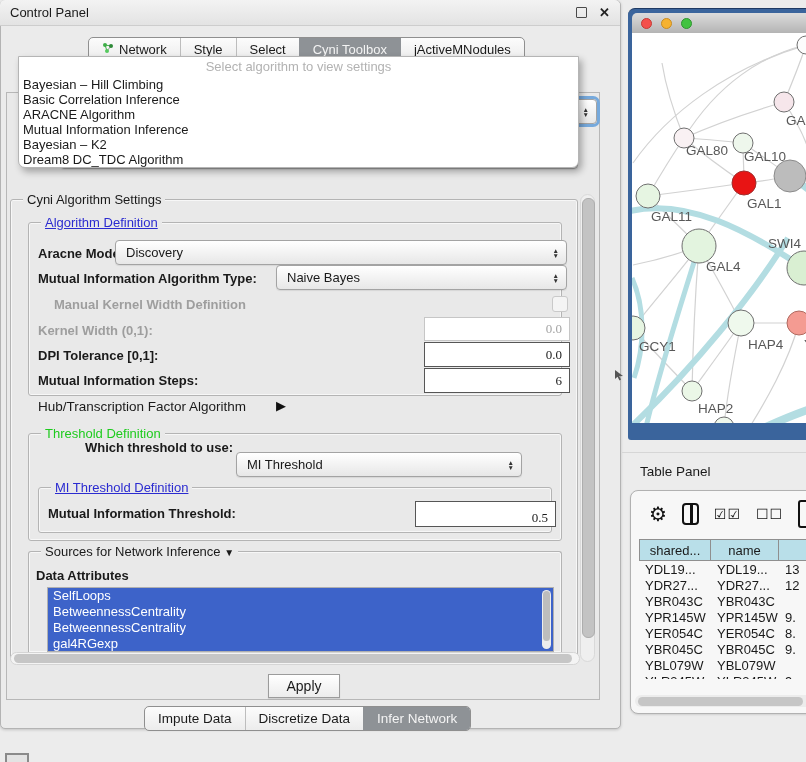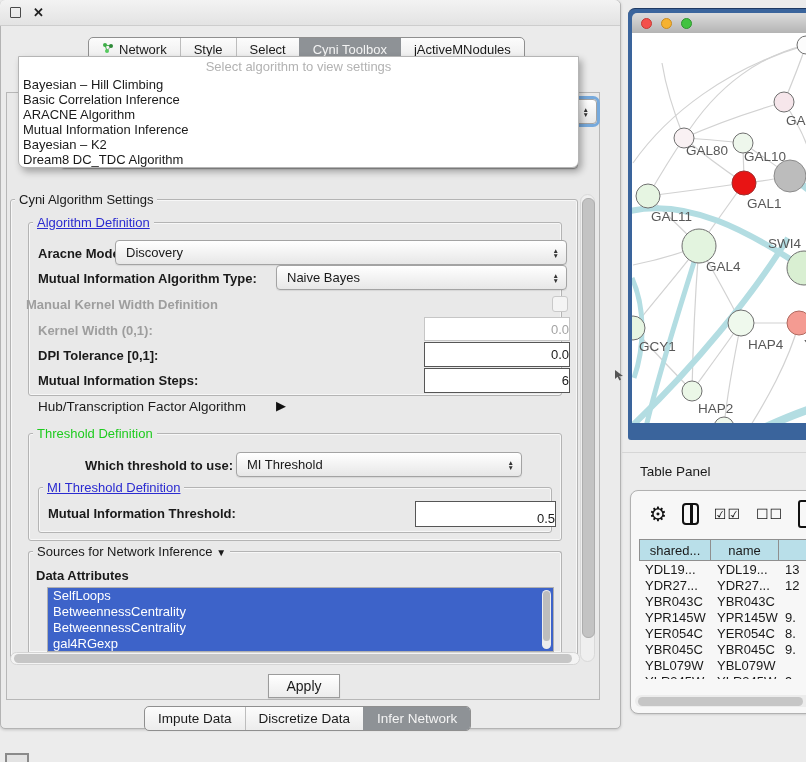--- a/index.html
+++ b/index.html
@@ -35,28 +35,28 @@
   
   .combo{position:absolute;height:25px;border:1px solid #a3a3a3;border-radius:4px;
       background:linear-gradient(#ffffff,#e7e7e7);display:flex;align-items:center;
       padding:0 24px 0 10px;box-sizing:border-box;font-size:13px;box-shadow:0 1px 1px rgba(0,0,0,.08);}
   .spin{position:absolute;right:7px;top:50%;transform:translateY(-50%);display:flex;
       flex-direction:column;font-size:6.5px;line-height:5.5px;color:#333;}
   .combo.focus{box-shadow:0 0 0 3px #76a9dc;}
 
   
   .field{position:absolute;background:#fff;border:1px solid #9c9c9c;box-sizing:border-box;
-      display:flex;align-items:center;justify-content:flex-end;padding:0 0;font-size:13px;}
+      display:flex;align-items:center;justify-content:flex-end;padding:0 7px;font-size:13px;font-family:Liberation Serif, serif;}
   .field.hard{border:1.5px solid #565656;}
   .field.dis{border:1px solid #c6c6c6;color:#a4a4a4;}
 
   
   .group{position:absolute;border:1px solid #b4b4b4;border-radius:3px;
       box-shadow:inset 0 0 0 1px rgba(255,255,255,.65);}
-  .gtitle{position:absolute;top:-8px;left:4px;background:#e9e9e9;padding:0 4px;font-size:13px;white-space:nowrap;text-align:right;}
+  .gtitle{position:absolute;top:-8px;left:12px;background:#e9e9e9;padding:0 4px;font-size:13px;white-space:nowrap;text-align:right;}
   .t-blue{color:#2b2bd0;text-decoration:underline;}
   .t-green{color:#1ecb1e;}
 
   .lbl{position:absolute;font-weight:bold;font-size:13px;white-space:nowrap;}
   .lbl.dis{color:#9e9e9e;}
   .plain{font-weight:normal;font-size:13.5px;}
 
   .checkbox{position:absolute;width:14px;height:14px;border:1px solid #c9c9c9;border-radius:3px;background:#f4f4f4;}
 
   
@@ -124,20 +124,21 @@
 </head>
 <body>
 
 <div id="screen">
 
   <div class="abs" id="top-tick"></div>
 
   <div class="abs" id="cp"></div>
 
   <div class="abs" id="cp-titlebar">
+    <span id="cp-title">Control Panel</span>
     <span class="float-ico"></span>
     <span class="close-ico">✕</span>
   </div>
 
   <div class="abs tabgroup" id="top-tabs">
     <div class="tab">
       <span class="net-ico">
         <svg width="12" height="12" viewBox="0 0 12 12">
           <line x1="3" y1="3" x2="9" y2="4" stroke="#3fae49" stroke-width="1"></line>
           <line x1="3" y1="3" x2="5" y2="9" stroke="#3fae49" stroke-width="1"></line>
@@ -198,21 +199,21 @@
 
   <span class="lbl" style="left:38px;top:271px;">Mutual Information Algorithm Type:</span>
   <div class="combo" style="left:276px;top:265px;width:291px;">
     <span>Naive Bayes</span>
     <span class="spin">
         <span>▲</span>
         <span>▼</span>
       </span>
   </div>
 
-  <span class="lbl dis" style="left:26px;top:297px;">Manual Kernel Width Definition</span>
+  <span class="lbl dis" style="left:54px;top:297px;">Manual Kernel Width Definition</span>
   <div class="checkbox" style="left:552px;top:296px;"></div>
 
   <span class="lbl dis" style="left:38px;top:323px;">Kernel Width (0,1):</span>
   <div class="field dis" style="left:424px;top:317px;width:146px;height:24px;">
     <span>0.0</span>
   </div>
 
   <span class="lbl" style="left:38px;top:348px;">DPI Tolerance [0,1]:</span>
   <div class="field hard" style="left:424px;top:342px;width:146px;height:25px;">
     <span>0.0</span>
@@ -223,21 +224,21 @@
     <span>6</span>
   </div>
 
   <span class="lbl plain" style="left:38px;top:399px;">Hub/Transcription Factor Algorithm</span>
   <span class="abs" style="left:276px;top:398px;font-size:13px;color:#111;">▶</span>
 
   <div class="group" style="left:28px;top:433px;width:532px;height:106px;">
     <span class="gtitle t-green">Threshold Definition</span>
   </div>
 
-  <span class="lbl" style="left:85px;top:458px;">Which threshold to use:</span>
+  <span class="lbl" style="left:85px;top:440px;">Which threshold to use:</span>
   <div class="combo" style="left:236px;top:452px;width:286px;">
     <span>MI Threshold</span>
     <span class="spin">
         <span>▲</span>
         <span>▼</span>
       </span>
   </div>
 
   <div class="group" style="left:38px;top:487px;width:512px;height:44px;">
     <span class="gtitle t-blue">MI Threshold Definition</span>

